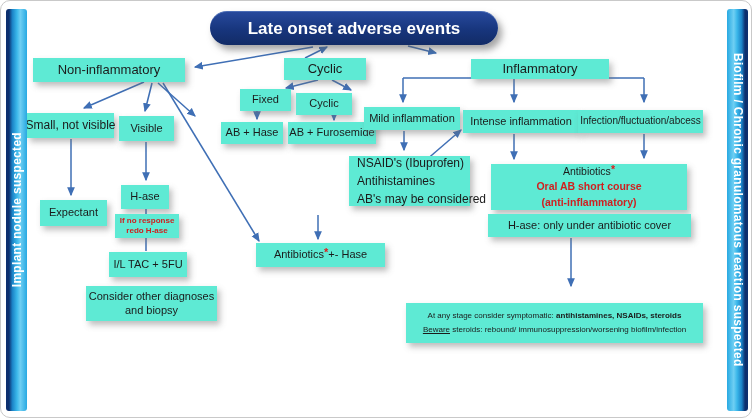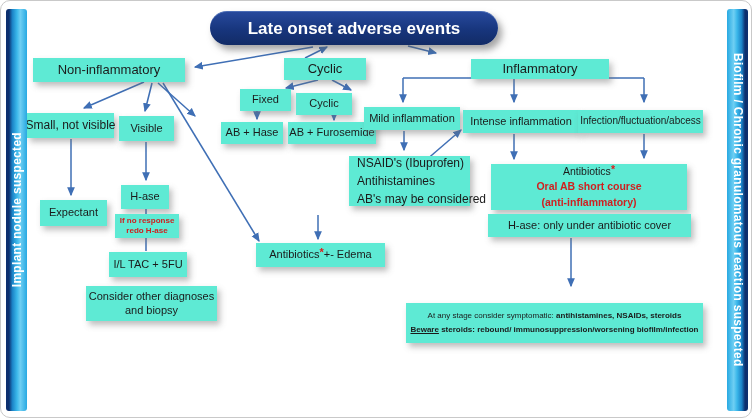--- a/index.html
+++ b/index.html
@@ -94,21 +94,21 @@
     <span class="red">redo H-ase</span>
   </div>
   <div class="node" style="left:108px; top:251px; width:78px; height:25px;text-align:center;">I/L TAC + 5FU</div>
   <div class="node col" style="left:85px; top:285px; width:131px; height:35px;">
     <span>Consider other diagnoses</span>
     <span>and biopsy</span>
   </div>
   <div class="node" style="left:255px; top:242px; width:129px; height:24px;">
     <span>Antibiotics</span>
       <span class="star">*</span>
-      <span> +- Edema</span>
+      <span> +- Hase</span>
   </div>
 
   <div class="node" style="left:239px; top:88px; width:51px; height:22px;">Fixed</div>
   <div class="node" style="left:295px; top:92px; width:56px; height:22px;">Cyclic</div>
   <div class="node" style="left:220px; top:121px; width:62px; height:22px;">AB + Hase</div>
   <div class="node" style="left:287px; top:121px; width:88px; height:22px;">AB + Furosemide</div>
 
   <div class="node" style="left:363px; top:106px; width:96px; height:23px;">Mild inflammation</div>
   <div class="node" style="left:462px; top:109px; width:116px; height:23px;">Intense inflammation</div>
   <div class="node" style="left:577px; top:109px; width:125px; height:23px; font-size:10px;">Infection/fluctuation/abcess</div>
@@ -127,18 +127,18 @@
     <span class="red">Oral AB short course</span>
     <span class="red">(anti-inflammatory)</span>
   </div>
 
   <div class="node" style="left:487px; top:213px; width:203px; height:23px;">H-ase: only under antibiotic cover</div>
 
   <div class="node col" style="left:405px; top:302px; width:297px; height:40px; font-size:8px; line-height:1.7;">
     <span>
       <span>At any stage consider symptomatic: </span><b>antihistamines, NSAIDs, steroids</b>
     </span>
-    <span style="font-weight:bold;">
+    <span style="font-weight:normal;">
       <u>Beware</u><span> steroids: rebound/ immunosuppression/worsening biofilm/infection</span>
     </span>
   </div>
 
 </div>
 
 </body></html>

